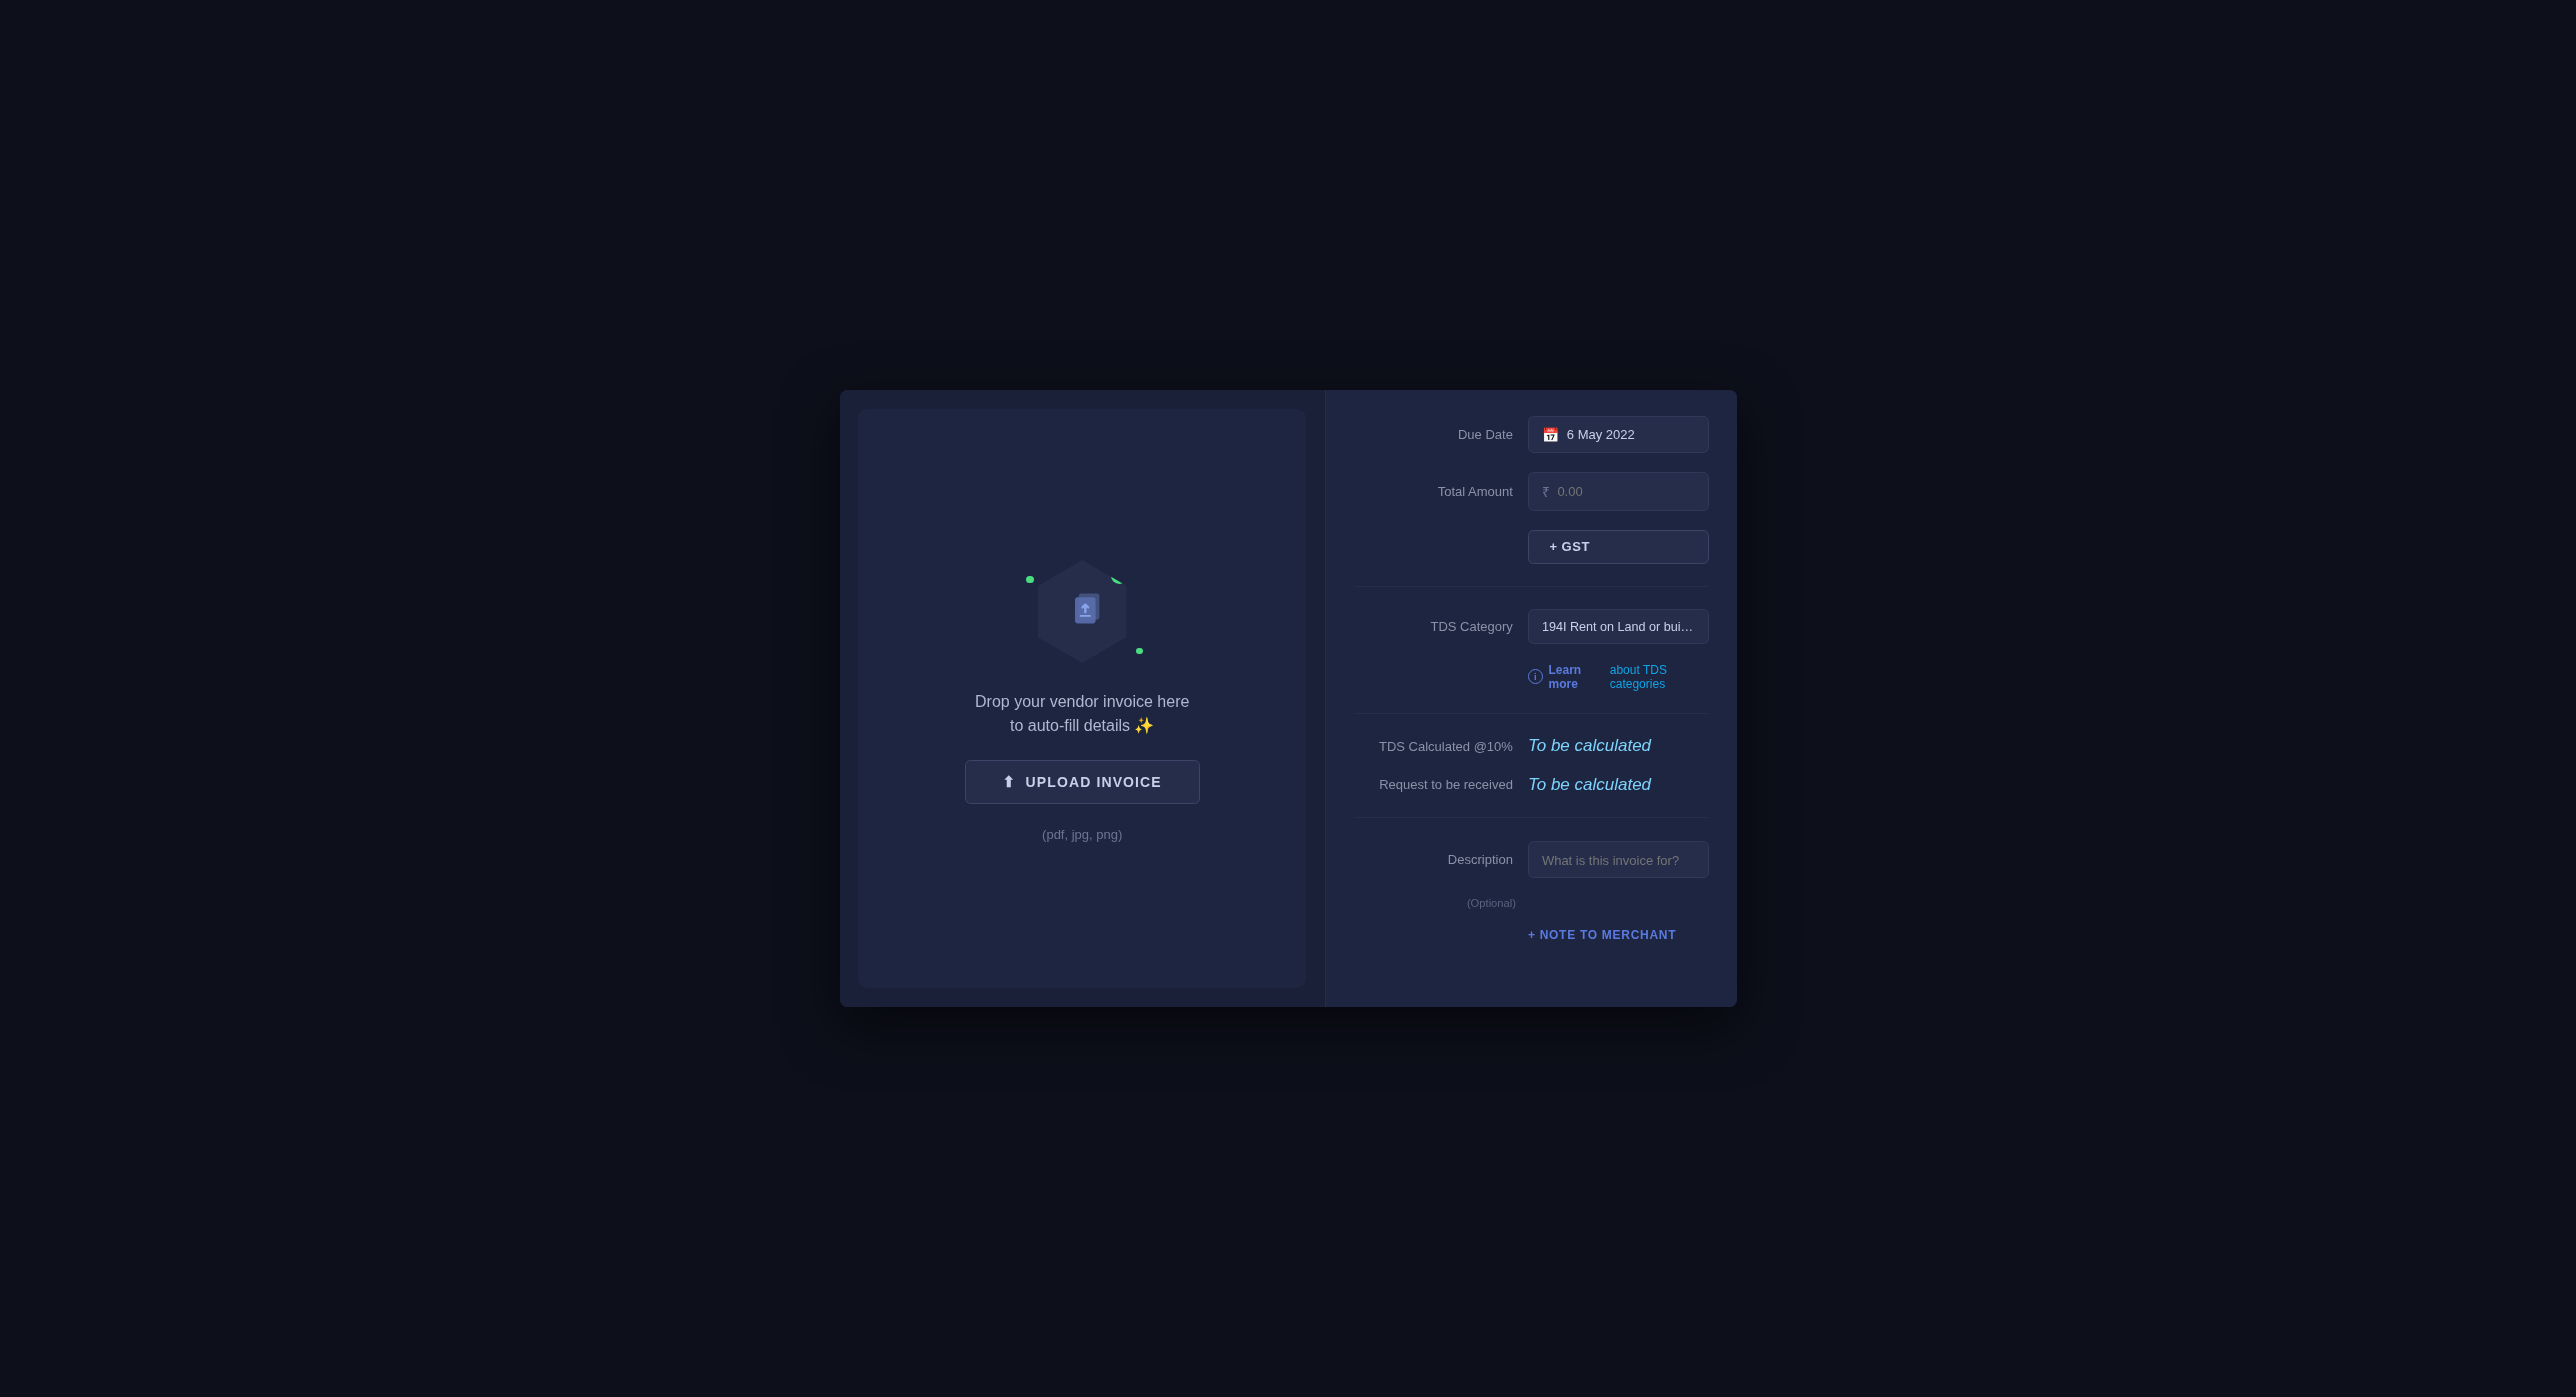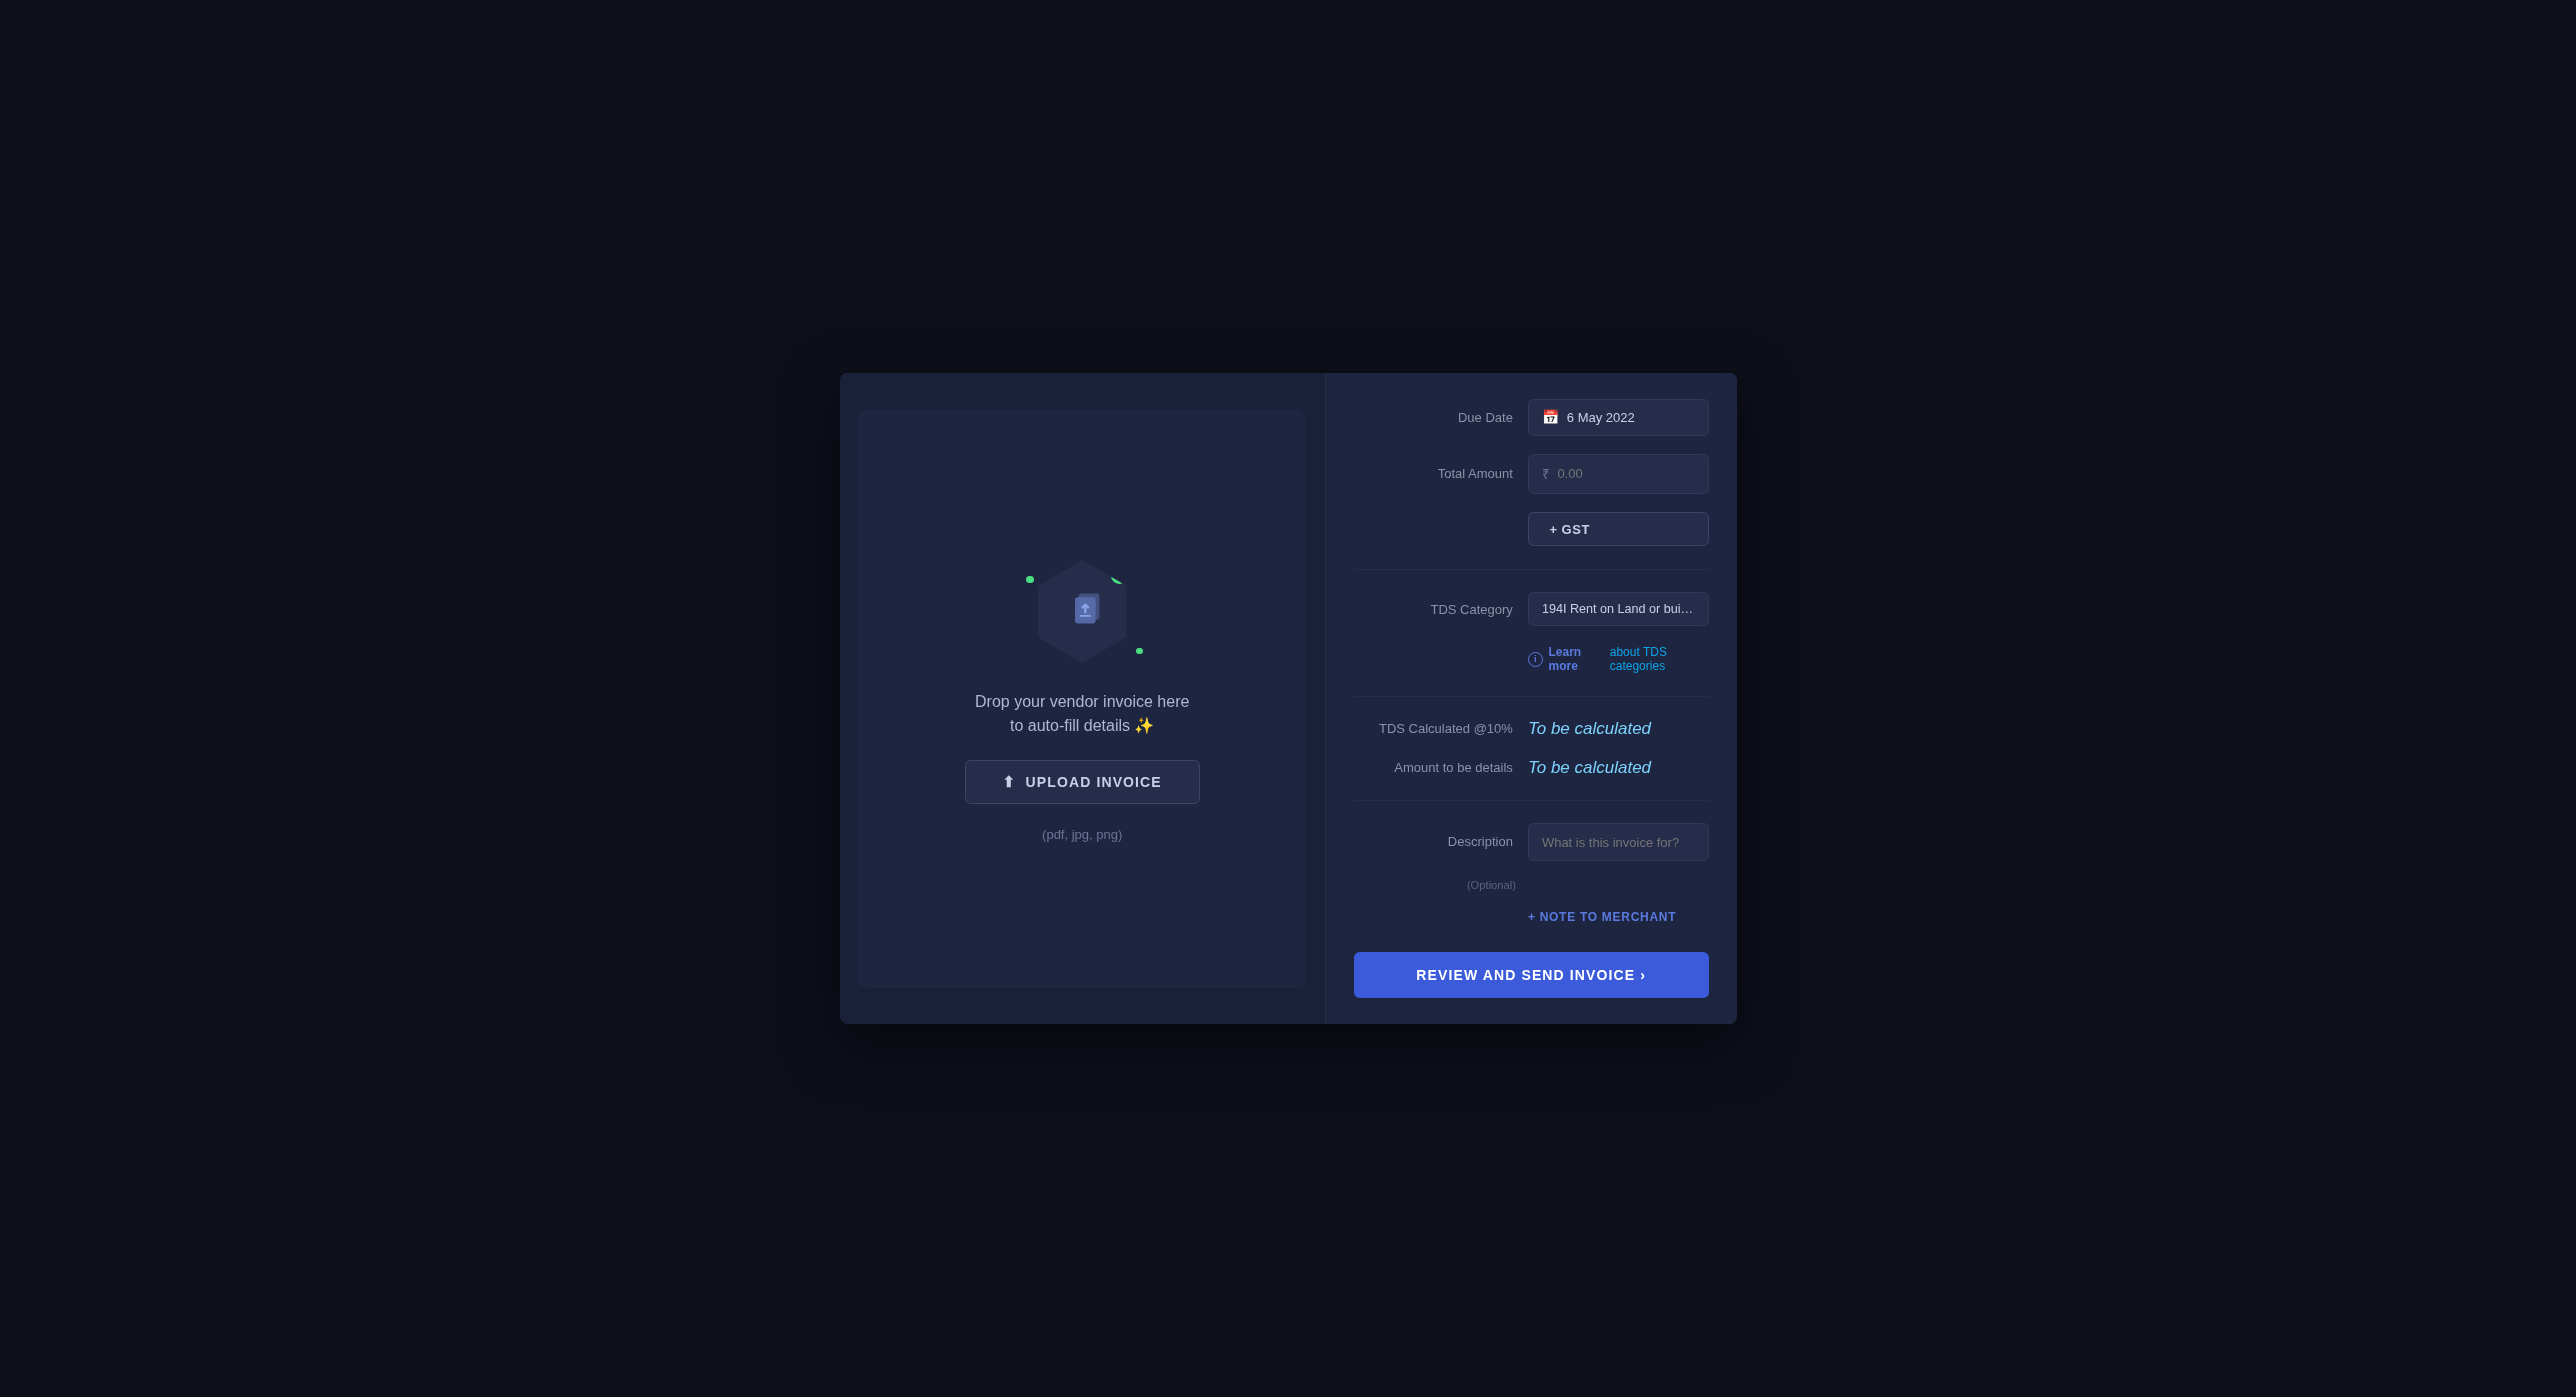--- a/index.html
+++ b/index.html
@@ -474,38 +474,35 @@
         </div>
 
         <div class="divider"></div>
 
         <div class="field-row">
           <span class="field-label">TDS Calculated @10%</span>
           <span class="calc-value">To be calculated</span>
         </div>
 
         <div class="field-row">
-          <span class="field-label">Amount to be details</span>
+          <span class="field-label">Request to be received</span>
           <span class="calc-value">To be calculated</span>
         </div>
 
         <div class="divider"></div>
 
         <div class="field-row">
           <span class="field-label">Description</span>
           <div class="description-field">
             <input type="text" placeholder="What is this invoice for?" style="">
           </div>
         </div>
 
         <span class="optional-label">(Optional)</span>
 
         <button class="note-btn">+ NOTE TO MERCHANT</button>
 
-        <div class="bottom-actions">
-          <button class="review-btn">REVIEW AND SEND INVOICE ›</button>
-        </div>
 
       </div>
     </div>
   </div>
 </div>
 
 
 </body></html>

